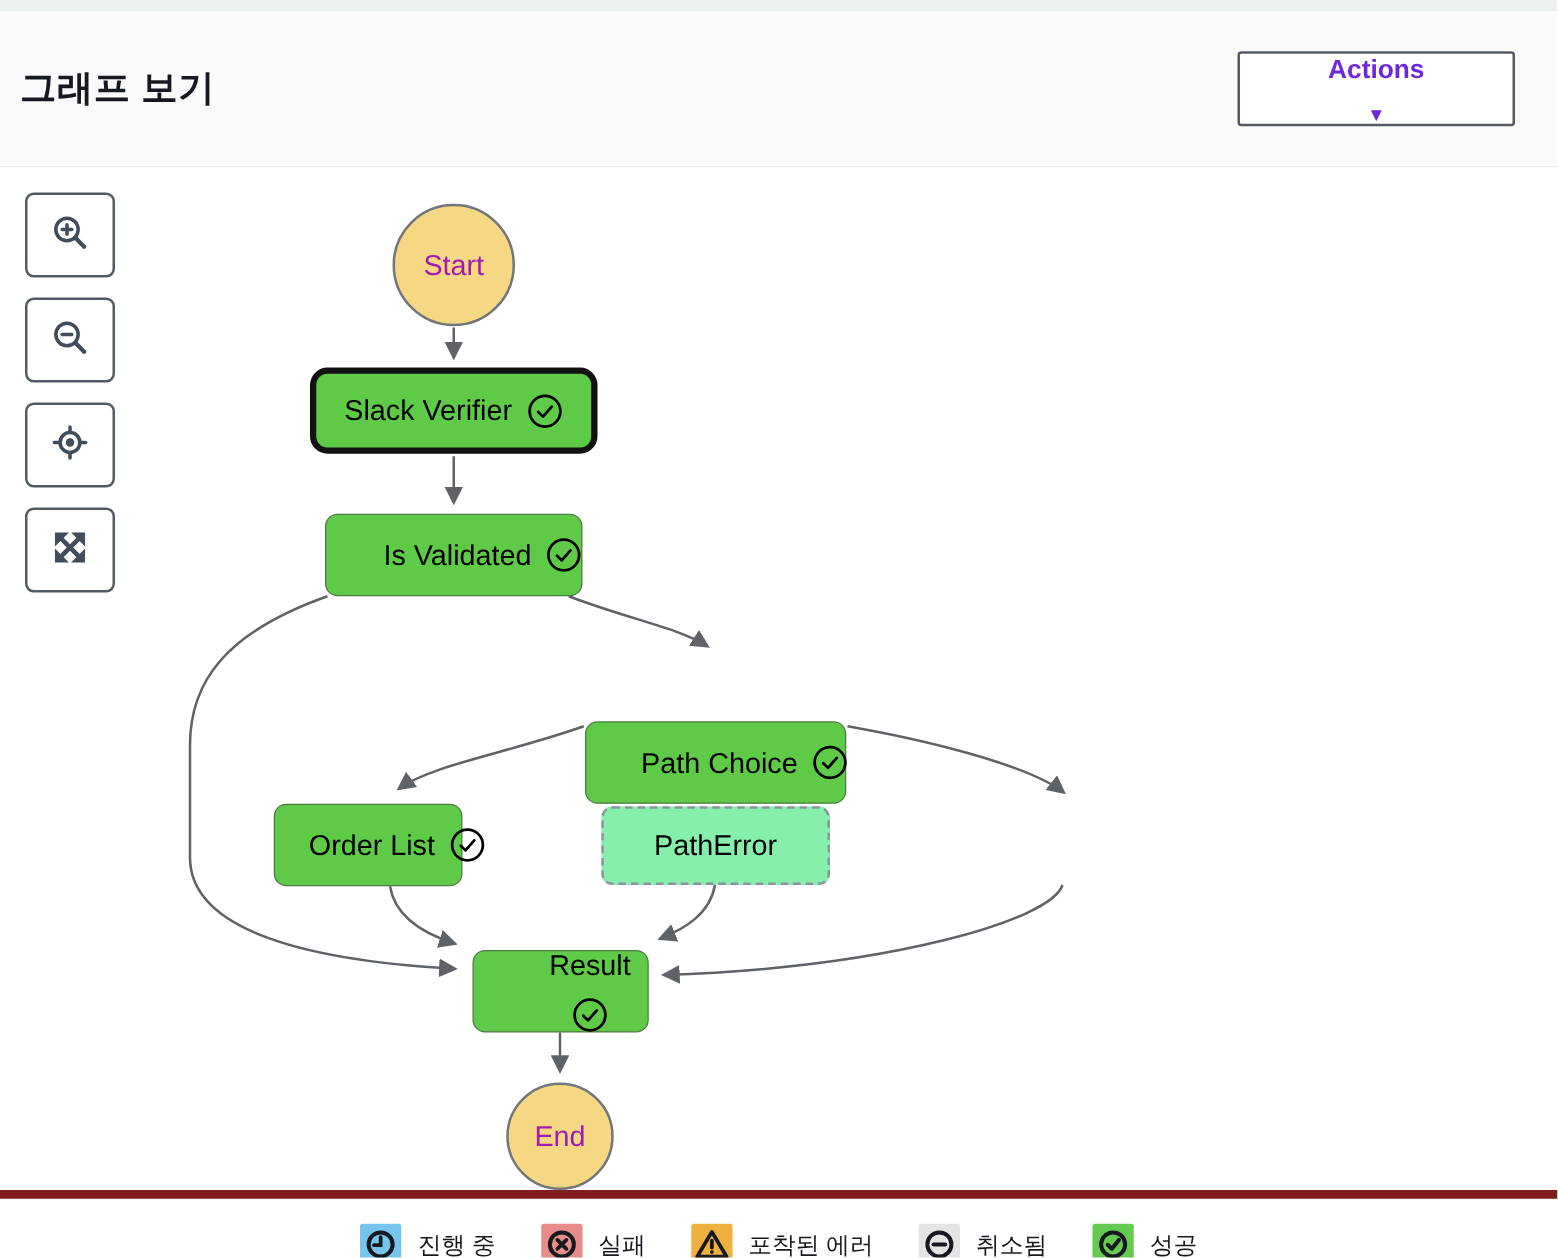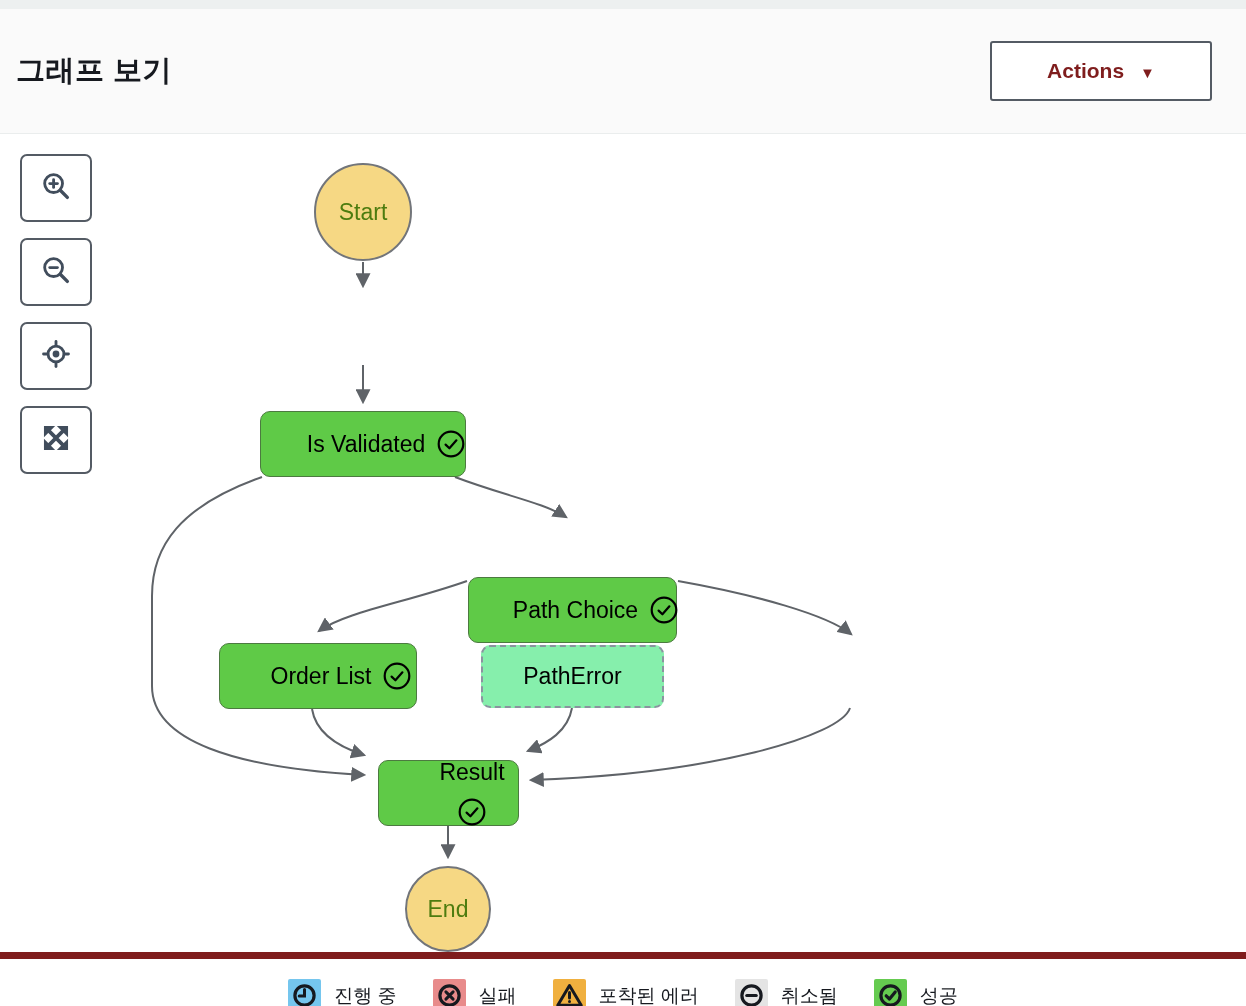--- a/index.html
+++ b/index.html
@@ -14,21 +14,21 @@
     height:124px;background:#fafafa;border-bottom:1px solid #eaeded;
     display:flex;align-items:center;position:relative;
   }
   .panel-title{
     margin-left:16px;font-size:29px;font-weight:700;color:#16191f;letter-spacing:.5px;
   }
   .actions-btn{
     position:absolute;right:34px;top:32px;width:222px;height:60px;
     background:#ffffff;border:2px solid #545b64;border-radius:3px;
     display:flex;align-items:center;justify-content:center;gap:16px;
-    font-size:21px;font-weight:700;color:#7f1d1d;cursor:pointer;box-sizing:border-box;
+    font-size:21px;font-weight:700;color:#6d28d9;cursor:pointer;box-sizing:border-box;flex-direction:column;
   }
   .caret{font-size:15px;line-height:1;transform:translateY(1px);}
   
   .graph-canvas{position:relative;height:818px;background:#ffffff;overflow:hidden;}
   .edges{position:absolute;left:0;top:0;width:1246px;height:818px;}
   
   .gtool{
     position:absolute;left:20px;width:72px;height:68px;background:#fff;
     border:2px solid #545b64;border-radius:7px;box-sizing:border-box;
     display:flex;align-items:center;justify-content:center;cursor:pointer;
@@ -37,21 +37,21 @@
   
   .node{
     position:absolute;display:flex;align-items:center;justify-content:center;gap:11px;
     font-size:23px;color:#000;box-sizing:border-box;white-space:nowrap;
   }
   .node-green{background:#5fca47;border:1px solid #4c7a40;border-radius:10px;padding-left:47px;}
   .node-selected{border:5px solid #121212;border-radius:14px;background:#5fca47;}
   .node-dashed{background:#86efac;border:2px dashed #8a939f;border-radius:9px;}
   .node-circle{
     position:absolute;border-radius:50%;background:#f6d884;border:2px solid #72757a;
-    display:flex;align-items:center;justify-content:center;font-size:23px;color:#4d7c0f;
+    display:flex;align-items:center;justify-content:center;font-size:23px;color:#a21caf;
     box-sizing:border-box;
   }
   .check-ic svg{display:block;}
   
   .legend-bar{
     height:53px;border-top:7px solid #7f1d1d;background:#fff;
     display:flex;align-items:flex-end;justify-content:center;gap:36px;
   }
   .legend-item{display:flex;align-items:center;gap:13px;font-size:19px;color:#16191f;}
   .legend-swatch{
@@ -132,20 +132,29 @@
       <path d="M4,20 v-6.2 l6.2,6.2 z"></path>
       <path d="M20,20 h-6.2 l6.2,-6.2 z"></path>
       <path d="M7,7 L17,17 M17,7 L7,17" stroke="#414d5c" stroke-width="2.6"></path>
     </svg></span>
   </div>
 
   <div class="node-circle" style="left:314px;top:29px;width:98px;height:98px;">
     <span>Start</span>
   </div>
 
+  <div class="node node-selected" style="left:248px;top:160px;width:230px;height:69px;">
+    <span>Slack Verifier</span>
+    <span class="check-ic">
+        <svg width="30" height="30" viewBox="0 0 30 30" fill="none" stroke="#000" stroke-width="2.2" stroke-linecap="round" stroke-linejoin="round">
+          <circle cx="15" cy="15" r="12.3"></circle>
+          <path d="M9.6,15.6 L13.4,19.3 L20.4,11.3"></path>
+        </svg>
+      </span>
+  </div>
 
   <div class="node node-green" style="left:260px;top:277px;width:206px;height:66px;">
     <span>Is Validated</span>
     <span class="check-ic">
         <svg width="30" height="30" viewBox="0 0 30 30" fill="none" stroke="#000" stroke-width="2.2" stroke-linecap="round" stroke-linejoin="round">
           <circle cx="15" cy="15" r="12.3"></circle>
           <path d="M9.6,15.6 L13.4,19.3 L20.4,11.3"></path>
         </svg>
       </span>
   </div>
@@ -153,21 +162,21 @@
   <div class="node node-green" style="left:468px;top:399px;width:209px;height:66px;margin-top:44px;">
     <span>Path Choice</span>
     <span class="check-ic">
         <svg width="30" height="30" viewBox="0 0 30 30" fill="none" stroke="#000" stroke-width="2.2" stroke-linecap="round" stroke-linejoin="round">
           <circle cx="15" cy="15" r="12.3"></circle>
           <path d="M9.6,15.6 L13.4,19.3 L20.4,11.3"></path>
         </svg>
       </span>
   </div>
 
-  <div class="node node-green" style="left:219px;top:509px;width:198px;height:66px;">
+  <div class="node node-green" style="left:219px;top:509px;width:151px;height:66px;">
     <span>Order List</span>
     <span class="check-ic">
         <svg width="30" height="30" viewBox="0 0 30 30" fill="none" stroke="#000" stroke-width="2.2" stroke-linecap="round" stroke-linejoin="round">
           <circle cx="15" cy="15" r="12.3"></circle>
           <path d="M9.6,15.6 L13.4,19.3 L20.4,11.3"></path>
         </svg>
       </span>
   </div>
 
   <div class="node node-dashed" style="left:481px;top:511px;width:183px;height:63px;">

